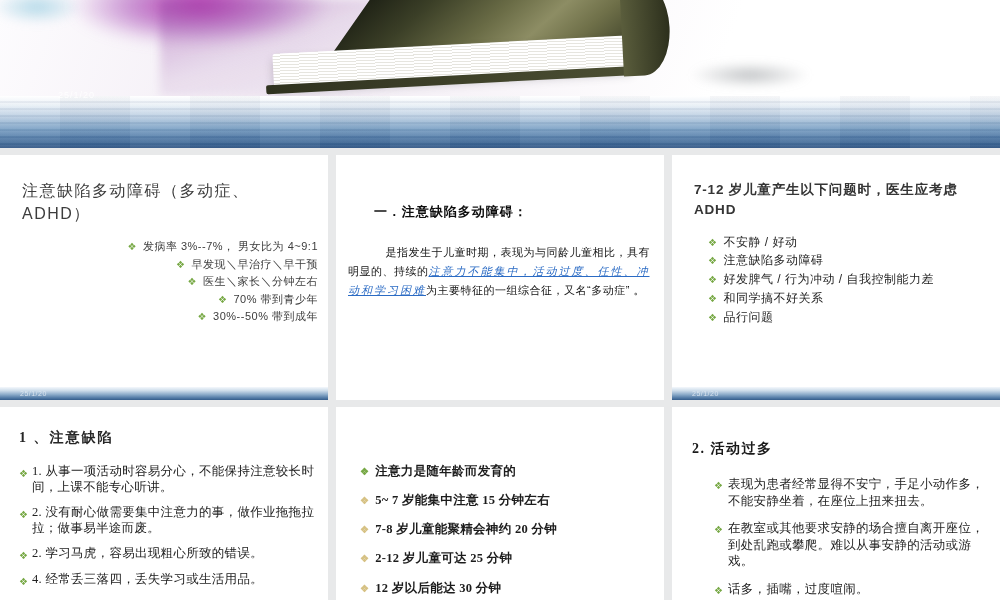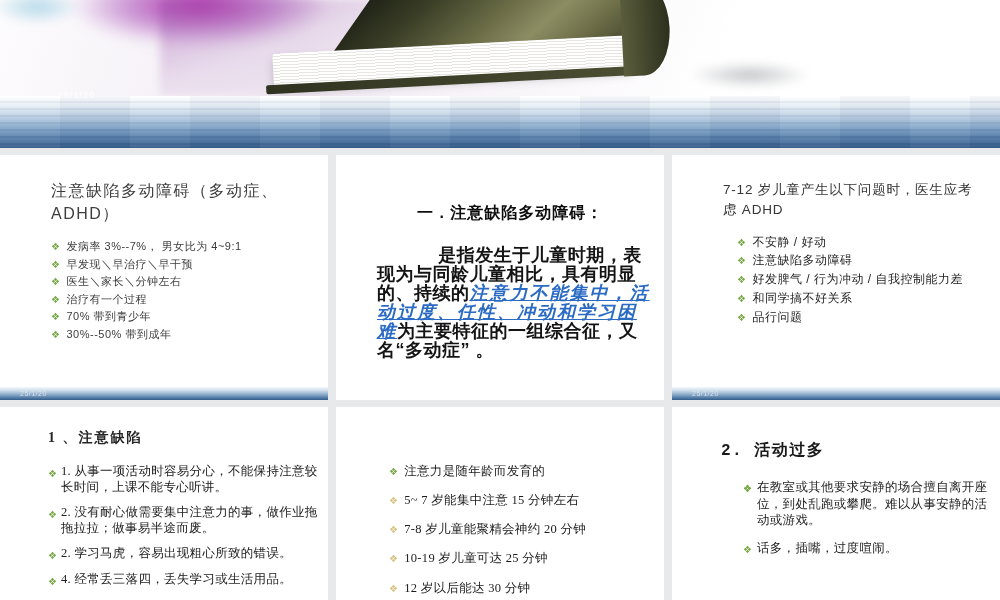--- a/index.html
+++ b/index.html
@@ -87,60 +87,60 @@
 
   
   .grid{
     display:grid;
     grid-template-columns:328px 328px 328px;
     grid-template-rows:245px 260px;
     column-gap:8px;row-gap:7px;
     margin-top:7px;
   }
   .slide{
-    position:relative;background:#ffffff;overflow:hidden;padding-left:29px;
+    position:relative;background:#ffffff;overflow:hidden;
   }
 
   .blt{font-size:10px;margin-right:6px;color:var(--bullet-green);}
   .blt.tan{color:var(--bullet-tan);}
 
   
   .s1 .title{
     font-size:16px;line-height:1.45;color:#3d3d3d;letter-spacing:1.5px;
     margin:24px 20px 13px 22px;font-weight:500;
   }
-  .s1 ul{list-style:none;margin-left:22px;margin-right:10px;}
+  .s1 ul{list-style:none;margin-left:22px;margin-right:10px;text-align:right;}
   .s1 li{font-size:11px;line-height:16.5px;color:#3c3c3c;letter-spacing:0.5px;}
 
   .slide-footer{
     position:absolute;left:0;bottom:0;width:100%;height:13px;
     background:linear-gradient(to bottom,#f4f8fc 0%,#cddcea 28%,#8cabc9 58%,#567ea8 82%,#3c6492 96%,#2d5280 100%);
   }
   .slide-footer .f-date{
     position:absolute;left:20px;top:3px;font-size:7px;color:#d9e4ef;letter-spacing:0.5px;
   }
 
   
   .s2 .title{
-    font-size:16px;font-weight:bold;color:#0d0d0d;letter-spacing:1px;
-    margin:48px 10px 22px 52px;
+    font-size:13px;font-weight:bold;color:#0d0d0d;letter-spacing:1px;
+    margin:48px 10px 22px 38px;
   }
   .s2 .para{
-    margin:0 12px 0 12px;font-size:18px;font-weight:bold;line-height:19px;
+    margin:0 12px 0 12px;font-size:11px;font-weight:normal;line-height:19px;
     color:#141414;text-indent:3.4em;letter-spacing:0.5px;
   }
   .s2 .hl{
     color:var(--highlight-blue);font-style:italic;text-decoration:underline;
     font-family:"Liberation Serif", serif;letter-spacing:2px;
   }
 
   
   .s3 .title{
     font-size:13.5px;line-height:1.5;color:#353535;letter-spacing:0.8px;
-    margin:25px 18px 14px 22px;font-weight:400;
+    margin:25px 18px 14px 22px;font-weight:700;
   }
   .s3 ul{list-style:none;margin-left:22px;margin-right:8px;}
   .s3 li{font-size:12px;font-weight:normal;color:#1f1f1f;line-height:1.2;margin-bottom:4.5px;letter-spacing:0.5px;margin-left:14px;}
 
   
   .serif{font-family:"Liberation Serif", serif;}
 
   
   .s4 .title{
     font-size:14px;font-weight:600;color:#262626;letter-spacing:2px;
@@ -149,29 +149,28 @@
   .s4 ul{list-style:none;margin-left:19px;margin-right:8px;}
   .s4 li{
     position:relative;padding-left:13px;font-size:12.5px;line-height:15.5px;
     color:#212121;margin-bottom:10px;letter-spacing:0.3px;
   }
   .s4 li .blt{position:absolute;left:0;top:2px;}
 
   
   .s5 ul{list-style:none;margin:57px 8px 0 24px;}
   .s5 li{
-    font-size:12.5px;font-weight:400;color:#1c1c1c;line-height:1.25;
+    font-size:12.5px;font-weight:700;color:#1c1c1c;line-height:1.25;
     margin-bottom:13.5px;letter-spacing:0.3px;
   }
 
   
   .s6 .title{
-    font-size:16px;font-weight:bold;color:#1a1a1a;letter-spacing:1.5px;
+    font-size:14px;font-weight:bold;color:#1a1a1a;letter-spacing:1.5px;
     margin:33px 10px 18px 20px;
-    font-family:Liberation Mono, monospace;
   }
   .s6 ul{list-style:none;margin-left:42px;margin-right:8px;}
   .s6 li{
     position:relative;padding-left:14px;font-size:12.5px;line-height:16.5px;
     color:#1e1e1e;margin-bottom:11px;letter-spacing:0.3px;
   }
   .s6 li .blt{position:absolute;left:0;top:2px;}
 </style>
 </head>
 <body>
@@ -194,21 +193,20 @@
 </div>
 
 <div class="grid">
 
   <section class="slide s1">
     <h2 class="title">注意缺陷多动障碍（多动症、 ADHD）</h2>
     <ul>
       <li><span class="blt">❖</span><span>发病率 3%--7%， 男女比为 4~9:1</span></li>
       <li><span class="blt">❖</span><span>早发现＼早治疗＼早干预</span></li>
       <li><span class="blt">❖</span><span>医生＼家长＼分钟左右</span></li>
-      <li><span class="blt">❖</span><span>治疗有一个过程</span></li>
       <li><span class="blt">❖</span><span>70% 带到青少年</span></li>
       <li><span class="blt">❖</span><span>30%--50% 带到成年</span></li>
     </ul>
     <div class="slide-footer">
       <span class="f-date">25/1/20</span>
     </div>
   </section>
 
   <section class="slide s2">
     <h2 class="title">一 . 注意缺陷多动障碍：</h2>
@@ -237,27 +235,27 @@
       <li><span class="blt">❖</span><span>2. 学习马虎，容易出现粗心所致的错误。</span></li>
       <li><span class="blt">❖</span><span>4. 经常丢三落四，丢失学习或生活用品。</span></li>
     </ul>
   </section>
 
   <section class="slide s5 serif">
     <ul>
       <li><span class="blt">❖</span><span>注意力是随年龄而发育的</span></li>
       <li><span class="blt tan">❖</span><span>5~ 7 岁能集中注意 15 分钟左右</span></li>
       <li><span class="blt tan">❖</span><span>7-8 岁儿童能聚精会神约 20 分钟</span></li>
-      <li><span class="blt tan">❖</span><span>10-19 岁儿童可达 25 分钟</span></li>
+      <li><span class="blt tan">❖</span><span>2-12 岁儿童可达 25 分钟</span></li>
       <li><span class="blt tan">❖</span><span>12 岁以后能达 30 分钟</span></li>
     </ul>
   </section>
 
   <section class="slide s6 serif">
     <h2 class="title">2. 活动过多</h2>
     <ul>
-      <li><span class="blt">❖</span></li>
+      <li><span class="blt">❖</span><span>表现为患者经常显得不安宁，手足小动作多，不能安静坐着，在座位上扭来扭去。</span></li>
       <li><span class="blt">❖</span><span>在教室或其他要求安静的场合擅自离开座位，到处乱跑或攀爬。难以从事安静的活动或游戏。</span></li>
       <li><span class="blt">❖</span><span>话多，插嘴，过度喧闹。</span></li>
     </ul>
   </section>
 
 </div>
 
 </body></html>

